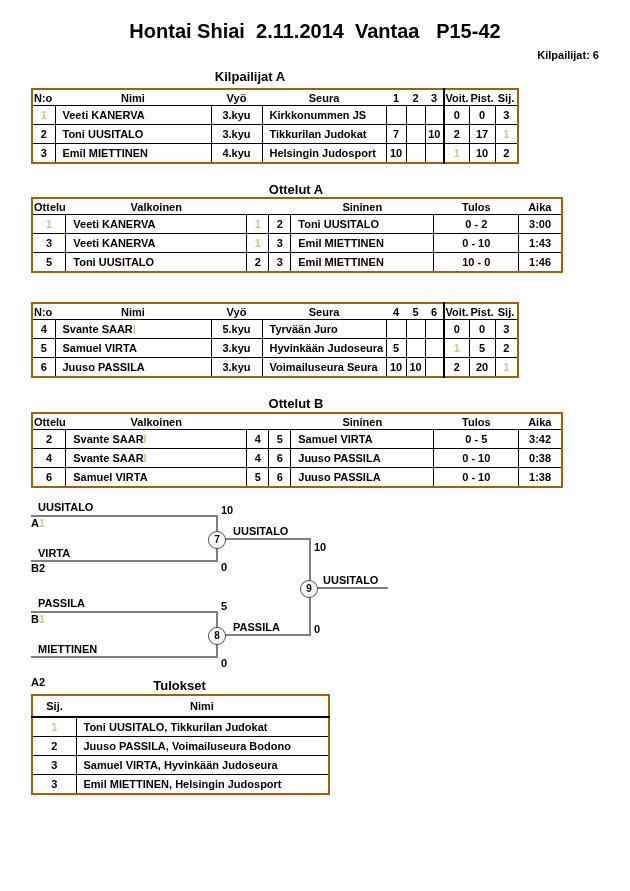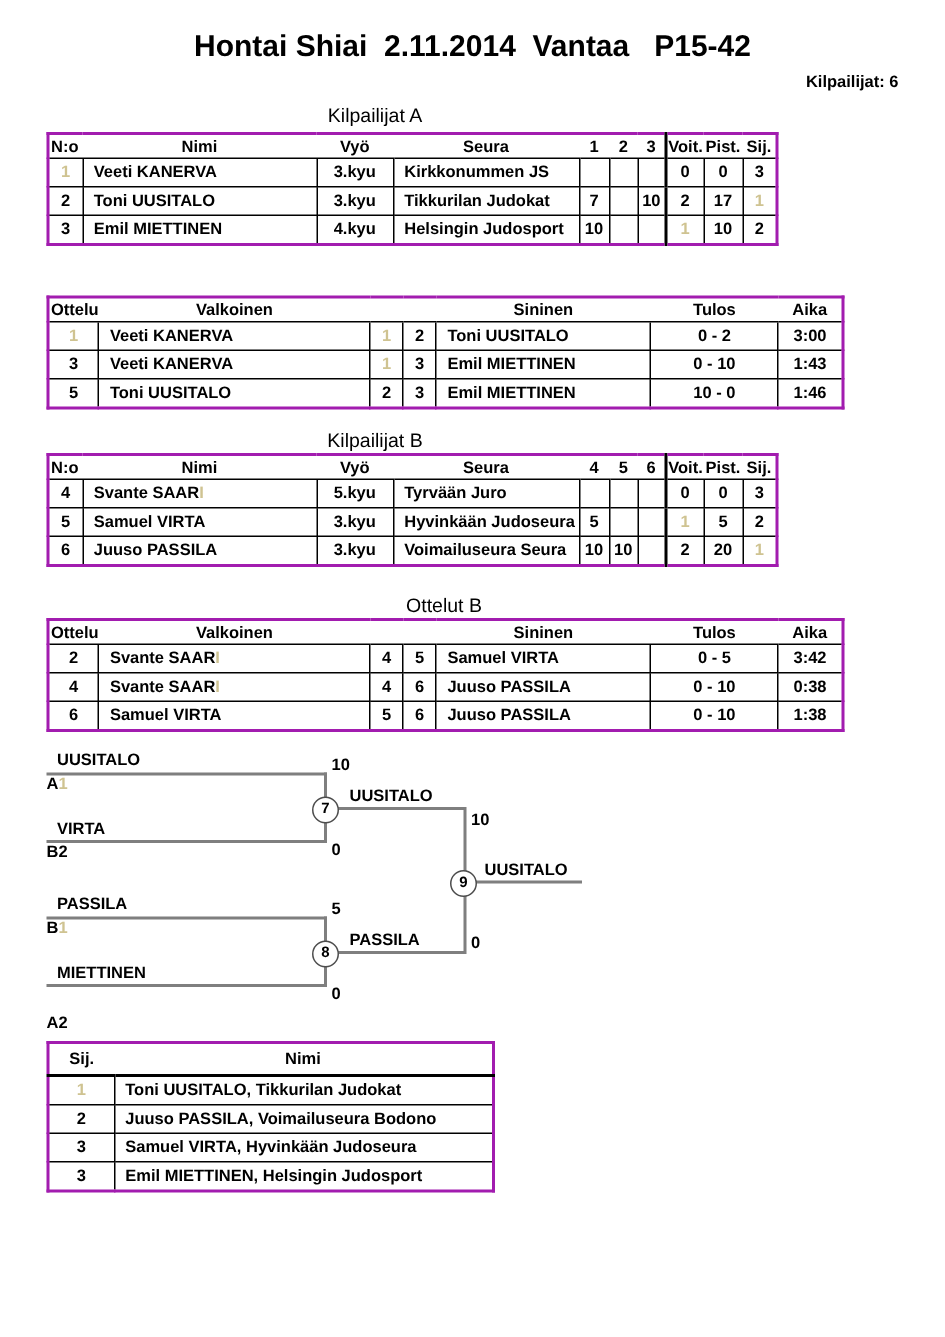--- a/index.html
+++ b/index.html
@@ -1,23 +1,23 @@
 <!DOCTYPE html>
 <html><head>
 <meta charset="utf-8">
 <style>
   html,body{margin:0;padding:0;background:#fff;}
   #page{position:relative;width:630px;height:891px;background:#ffffff;
         font-family:"Liberation Sans",sans-serif;color:#000;}
   .abs{position:absolute;}
   #title{top:20px;left:0;width:630px;text-align:center;font-size:20px;font-weight:bold;white-space:pre;}
   #comp-count{top:49px;right:31px;font-size:11px;font-weight:bold;}
-  .sec-head{font-size:13px;font-weight:normal;text-align:center;white-space:pre;}
+  .sec-head{font-size:13px;font-weight:bold;text-align:center;white-space:pre;}
   
-  table.grid{border-collapse:collapse;table-layout:fixed;border:2px solid #a21caf;background:#fff;}
+  table.grid{border-collapse:collapse;table-layout:fixed;border:2px solid #a16207;background:#fff;}
   table.grid th{border:none;border-bottom:1px solid #000;font-size:11px;font-weight:bold;
                 height:15px;padding:0;white-space:nowrap;overflow:hidden;}
   table.grid td{border:1px solid #000;font-size:11px;font-weight:bold;height:18px;
                 padding:0;white-space:nowrap;overflow:hidden;}
   table.grid td.thick, table.grid th.thick{border-left:2px solid #000;}
   table.tbl-results th{height:20px;border-bottom:2px solid #000;}
   .a-c{text-align:center;}
   .a-l{text-align:left;padding-left:7px !important;}
   .a-e{text-align:left;padding-left:1px !important;}
   .faint{color:#cfc391;}
@@ -97,20 +97,21 @@
           <td class="a-c">10</td>
           <td class="a-c"></td>
           <td class="a-c"></td>
           <td class="a-c thick"><span class="faint">1</span></td>
           <td class="a-c">10</td>
           <td class="a-c">2</td>
         </tr>
       </tbody>
     </table>
 
+  <div class="abs sec-head" style="top:182px;left:31px;width:530px;">Ottelut A</div>
   <table class="abs grid" style="top:197px;left:31px;">
       <colgroup>
         <col style="width: 32px;">
         <col style="width: 181px;">
         <col style="width: 22px;">
         <col style="width: 22px;">
         <col style="width: 143px;">
         <col style="width: 85px;">
         <col style="width: 43px;">
       </colgroup>
@@ -149,21 +150,20 @@
           <td class="a-l">Toni UUSITALO</td>
           <td class="a-c">2</td>
           <td class="a-c">3</td>
           <td class="a-l">Emil MIETTINEN</td>
           <td class="a-c">10 - 0</td>
           <td class="a-c">1:46</td>
         </tr>
       </tbody>
     </table>
 
-  <div class="abs sec-head" style="top:286px;left:0;width:500px;">Kilpailijat B</div>
   <table class="abs grid" style="top:302px;left:31px;">
       <colgroup>
         <col style="width: 23px;">
         <col style="width: 156px;">
         <col style="width: 51px;">
         <col style="width: 124px;">
         <col style="width: 20px;">
         <col style="width: 19px;">
         <col style="width: 19px;">
         <col style="width: 25px;">
@@ -307,20 +307,21 @@
     <div class="abs btxt" style="top:676px;left:31px;"><span>A2</span><span class="faint"></span></div>
     <div class="abs btxt" style="top:657px;left:221px;">0</div>
     <div class="abs bnode" style="top:627px;left:208px;">8</div>
     <div class="abs btxt" style="top:621px;left:233px;">PASSILA</div>
     <div class="abs btxt" style="top:623px;left:314px;">0</div>
 
     <div class="abs bnode" style="top:580px;left:300px;">9</div>
     <div class="abs btxt" style="top:574px;left:323px;">UUSITALO</div>
   </div>
 
+  <div class="abs sec-head" style="top:678px;left:31px;width:297px;">Tulokset</div>
   <table class="abs grid tbl-results" style="top:694px;left:31px;">
       <colgroup>
         <col style="width: 44px;">
         <col style="width: 253px;">
       </colgroup>
       <thead>
         <tr>
           <th class="a-c">Sij.</th>
           <th class="a-c">Nimi</th>
         </tr>

